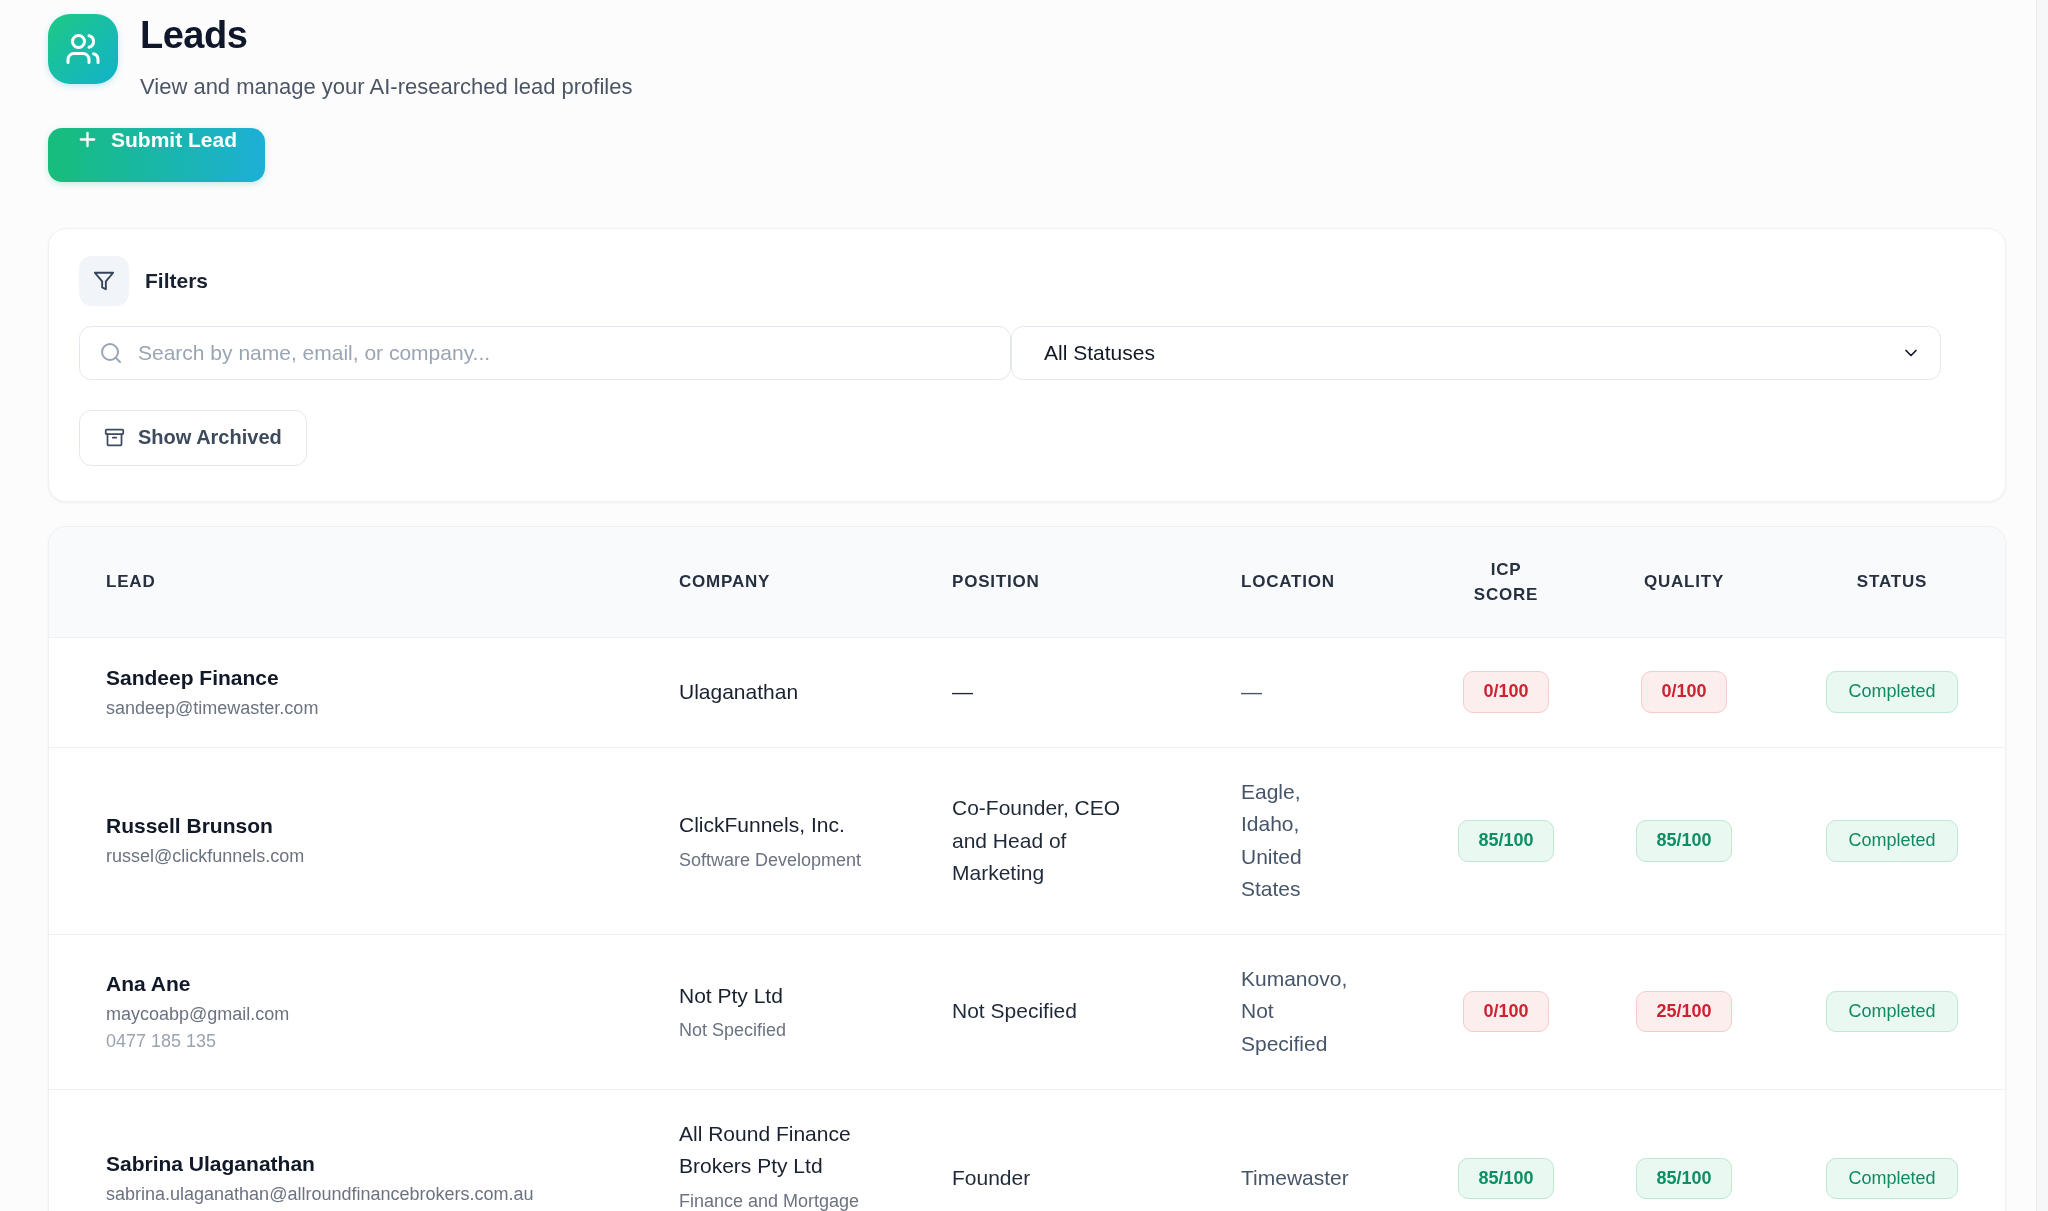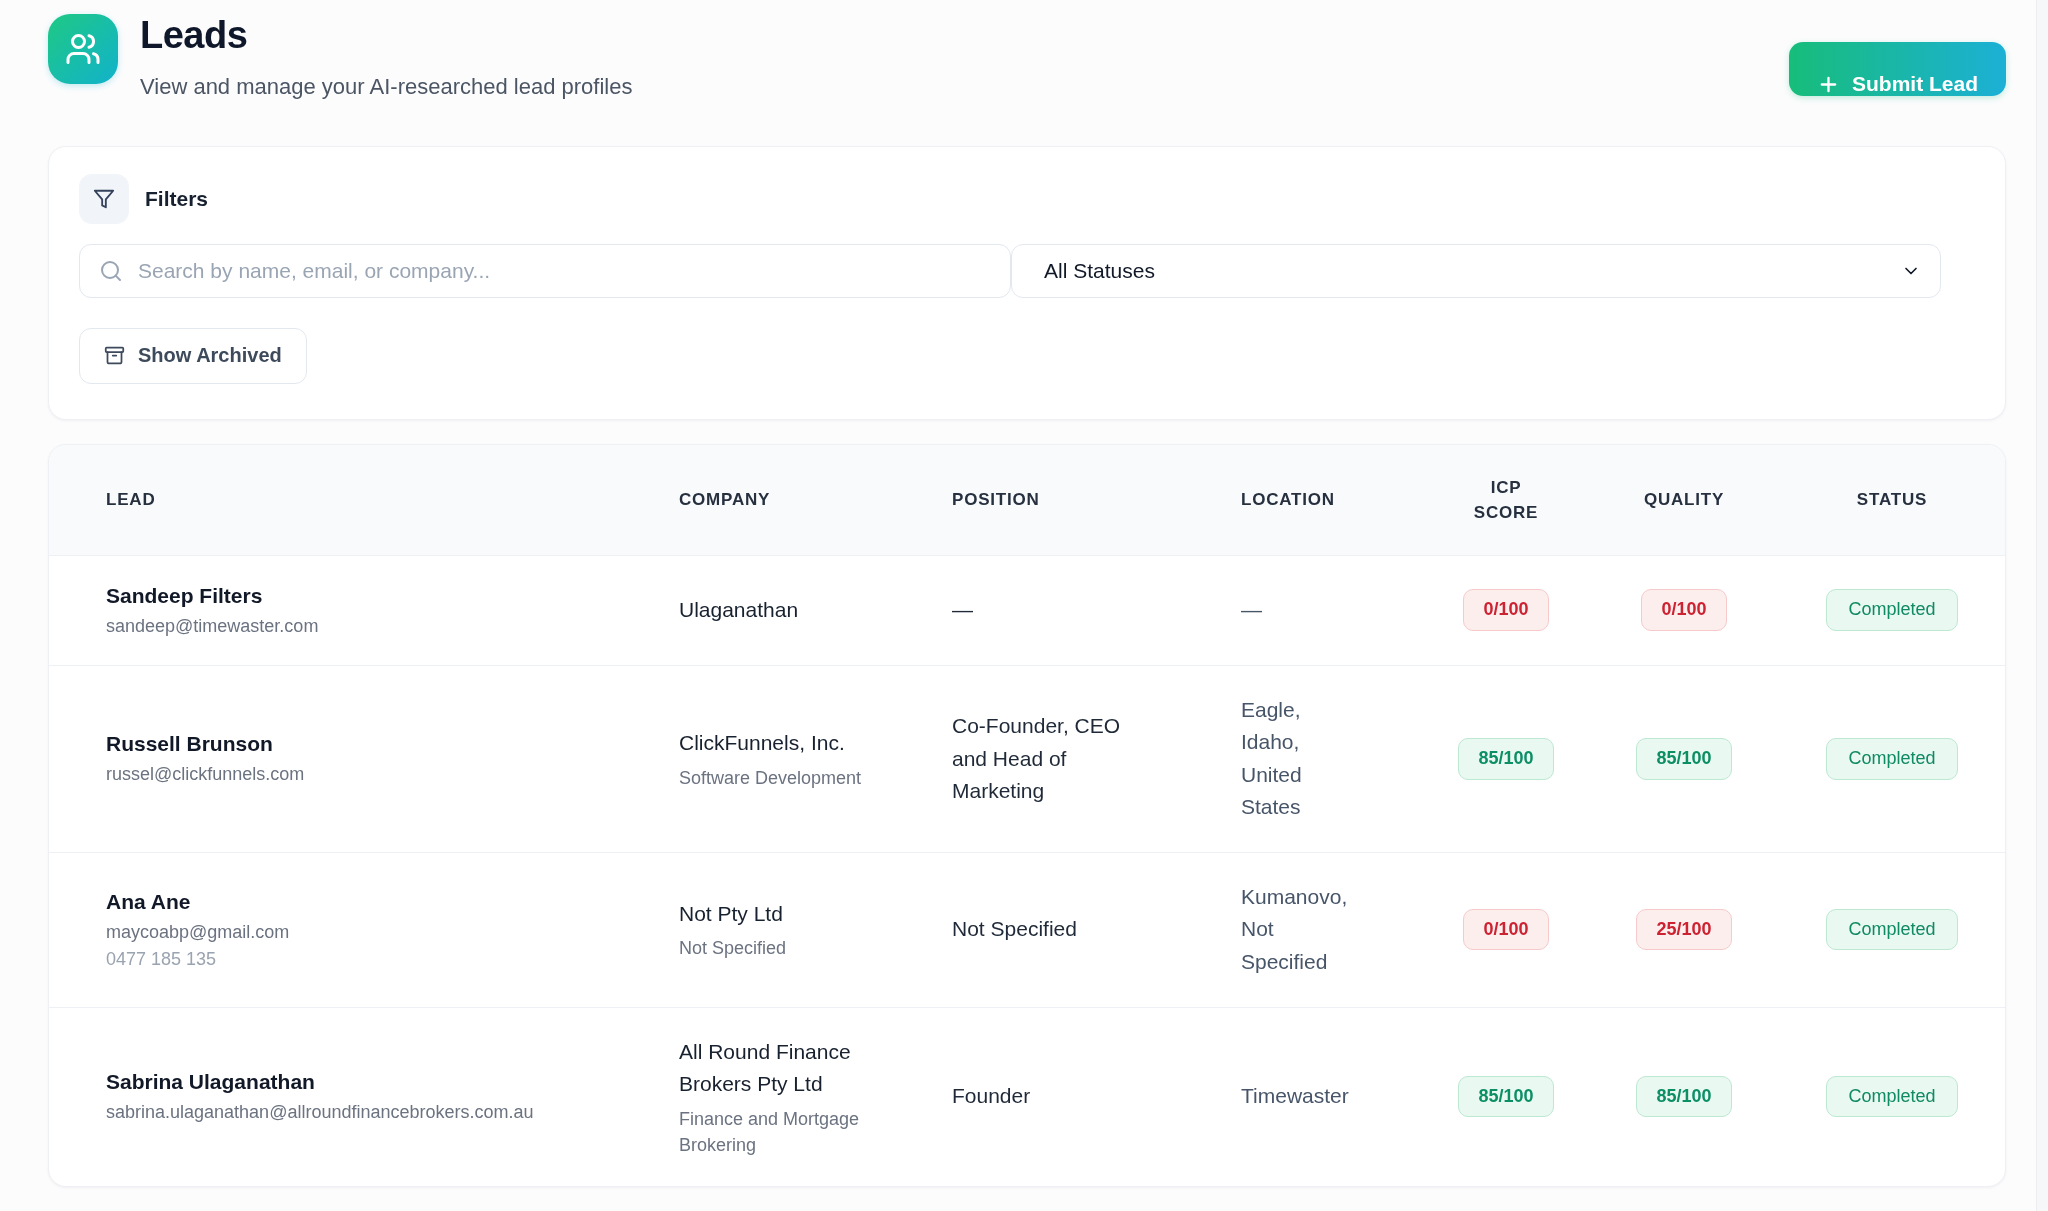--- a/index.html
+++ b/index.html
@@ -5,34 +5,34 @@
   * { margin:0; padding:0; box-sizing:border-box; }
   html,body { width:2048px; height:1211px; overflow:hidden; }
   body {
     background:#fcfcfd;
     font-family:"Liberation Sans", sans-serif;
     color:#111827;
   }
   .page { padding:14px 42px 0 48px; position:relative; }
 
   
-  .page-header { display:flex; justify-content:space-between; align-items:flex-start; }
+  .page-header { display:flex; justify-content:space-between; align-items:flex-start;flex-direction:column; }
   .header-left { display:flex; align-items:flex-start; }
   .app-icon {
     width:70px; height:70px; border-radius:22px; flex:0 0 auto;
     background:linear-gradient(135deg,#1ec984 0%,#12b2cb 100%);
     display:flex; align-items:center; justify-content:center;
     box-shadow:0 2px 6px rgba(18,178,203,.25);
   }
   .header-text { margin-left:22px; }
   .page-title { font-size:38px; font-weight:700; letter-spacing:-.5px; color:#0f172a; line-height:1.15; }
   .page-subtitle { margin-top:16px; font-size:22px; color:#4b5563; }
   .submit-btn {
     margin-top:28px; height:54px; padding:0 28px; border:none; cursor:pointer;
-    border-radius:14px; display:flex; align-items:flex-end; gap:12px;
+    border-radius:14px; display:flex; align-items:flex-start; gap:12px;
     background:linear-gradient(90deg,#17bd7a 0%,#1cb0d6 100%);
     color:#fff; font-size:21px; font-weight:600; font-family:inherit;
     box-shadow:0 2px 6px rgba(23,189,122,.25);
   }
 
   
   .card {
     background:#fff; border:1px solid #eef0f4; border-radius:18px;
     box-shadow:0 1px 3px rgba(16,24,40,.05);
   }
@@ -213,21 +213,21 @@
           <th class="c4">LOCATION</th>
           <th class="c5"><span class="narrow">ICP SCORE</span></th>
           <th class="c6">QUALITY</th>
           <th class="c7">STATUS</th>
         </tr>
       </thead>
       <tbody>
 
         <tr>
           <td class="c1">
-            <div class="lead-name">Sandeep Filters</div>
+            <div class="lead-name">Sandeep Finance</div>
             <div class="lead-email">sandeep@timewaster.com</div>
           </td>
           <td class="c2">
             <div class="cell-clamp2 company-name">Ulaganathan</div>
           </td>
           <td class="c3">
             <div class="cell-clamp3 position-text">—</div>
           </td>
           <td class="c4">
             <div class="cell-clamp4 location-text">—</div>

